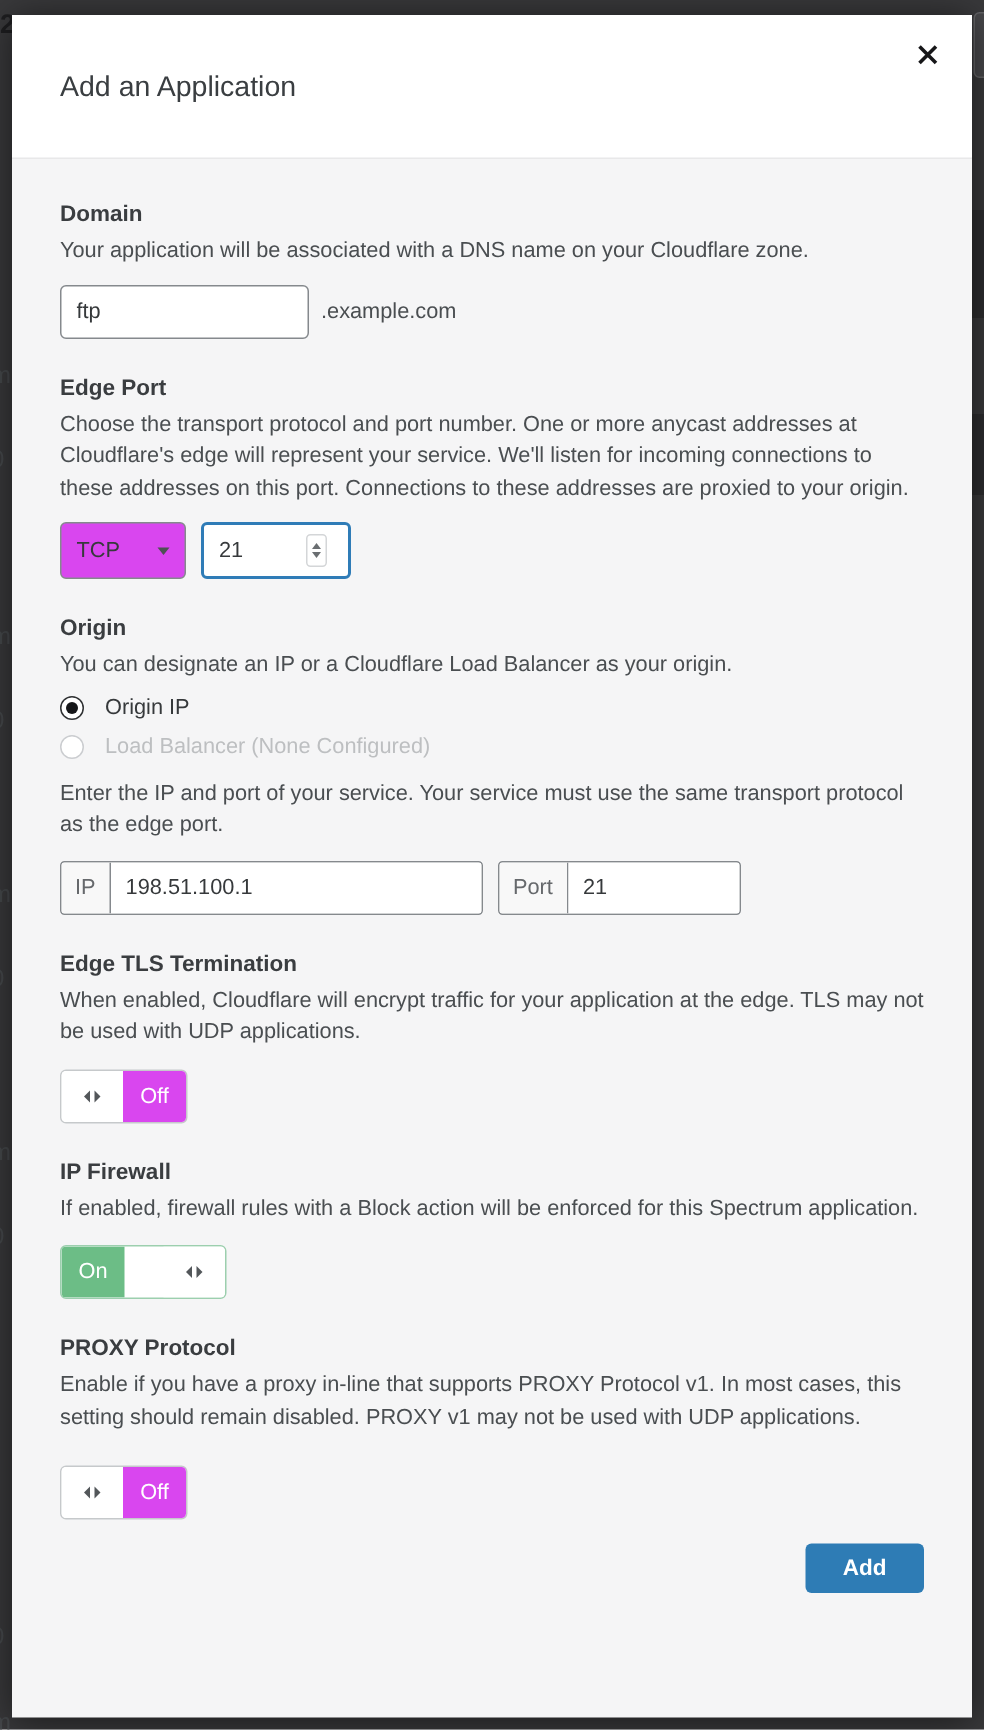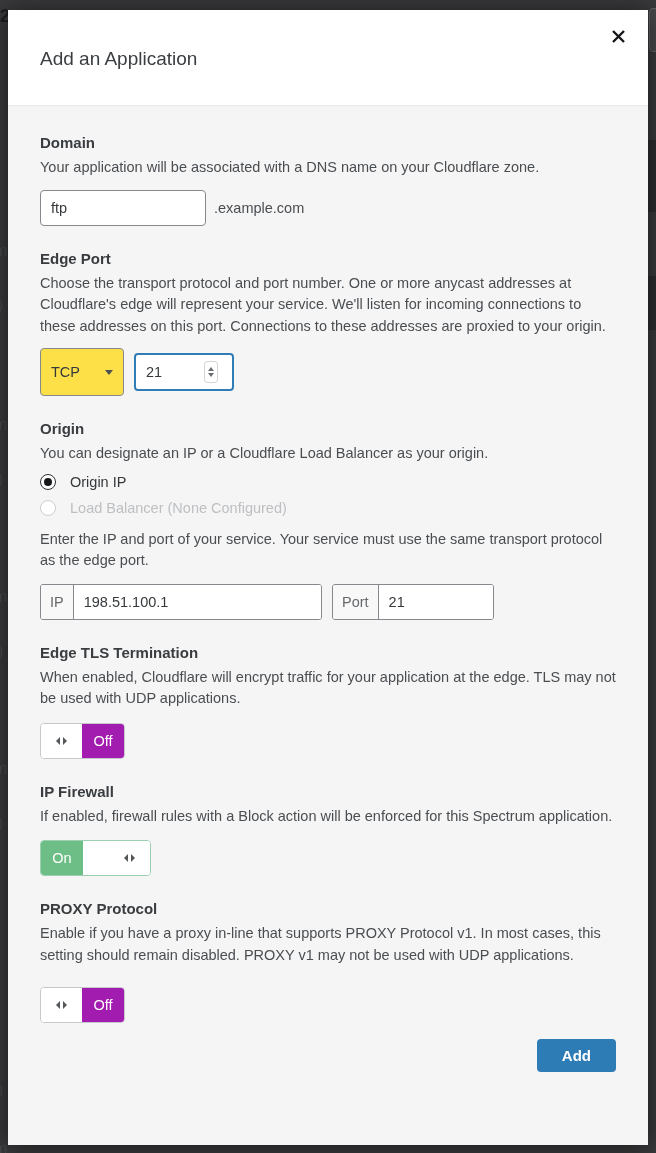--- a/index.html
+++ b/index.html
@@ -49,21 +49,21 @@
 
   input, .selectbox { font-family:"Liberation Sans", sans-serif; font-size:14.5px; color:#36393b; }
 
   .text-input {
     width:166px; height:36px; background:#fff; border:1px solid #85898d;
     border-radius:4px; padding:0 10px; outline:none;
   }
   .suffix { font-size:14.5px; color:#4a4e51; margin-left:8px; }
 
   .selectbox {
-    width:84px; height:48px; background:#fde047; border:1px solid #85898d; border-radius:4px;
+    width:84px; height:38px; background:#d946ef; border:1px solid #85898d; border-radius:4px;
     display:flex; align-items:center; padding:0 10px; cursor:pointer; justify-content:space-between;
   }
   .caret-down { width:0; height:0; border-left:4.5px solid transparent; border-right:4.5px solid transparent; border-top:5.5px solid #4d5154; }
 
   .num-wrap {
     width:100px; height:38px; background:#fff; border:2px solid #2f7cb7; border-radius:4px;
     display:flex; align-items:center; padding:0 6px 0 10px; margin-left:10px;
   }
   .num-wrap input { border:none; outline:none; width:58px; height:100%; }
   .spinner {
@@ -96,21 +96,21 @@
     display:inline-flex; height:36px; border:1px solid #c6c9cb; border-radius:4px;
     overflow:hidden; cursor:pointer; background:#fff;
   }
   .toggle-handle { width:41px; background:#ffffff; display:flex; align-items:center; justify-content:center; gap:3px; }
   .tri-l { width:0; height:0; border-top:4px solid transparent; border-bottom:4px solid transparent; border-right:4.5px solid #53575a; }
   .tri-r { width:0; height:0; border-top:4px solid transparent; border-bottom:4px solid transparent; border-left:4.5px solid #53575a; }
   .toggle-label {
     width:42px; display:flex; align-items:center; justify-content:center;
     font-size:14.5px; color:#ffffff;
   }
-  .toggle-label.off { background:#a21caf; }
+  .toggle-label.off { background:#d946ef; }
   .toggle-label.on  { background:#6cbd86; }
   .toggle.is-on { border-color:#9ccfae;gap:26px; }
 
   .modal-footer { padding:0 32px 0 32px; display:flex; justify-content:flex-end; }
   .add-btn {
     background:#2e7cb5; color:#fff; font-family:"Liberation Sans", sans-serif;
     font-size:15px; font-weight:700; border:none; border-radius:4px;
     height:33px; padding:0 25px; cursor:pointer;
   }
 </style>

